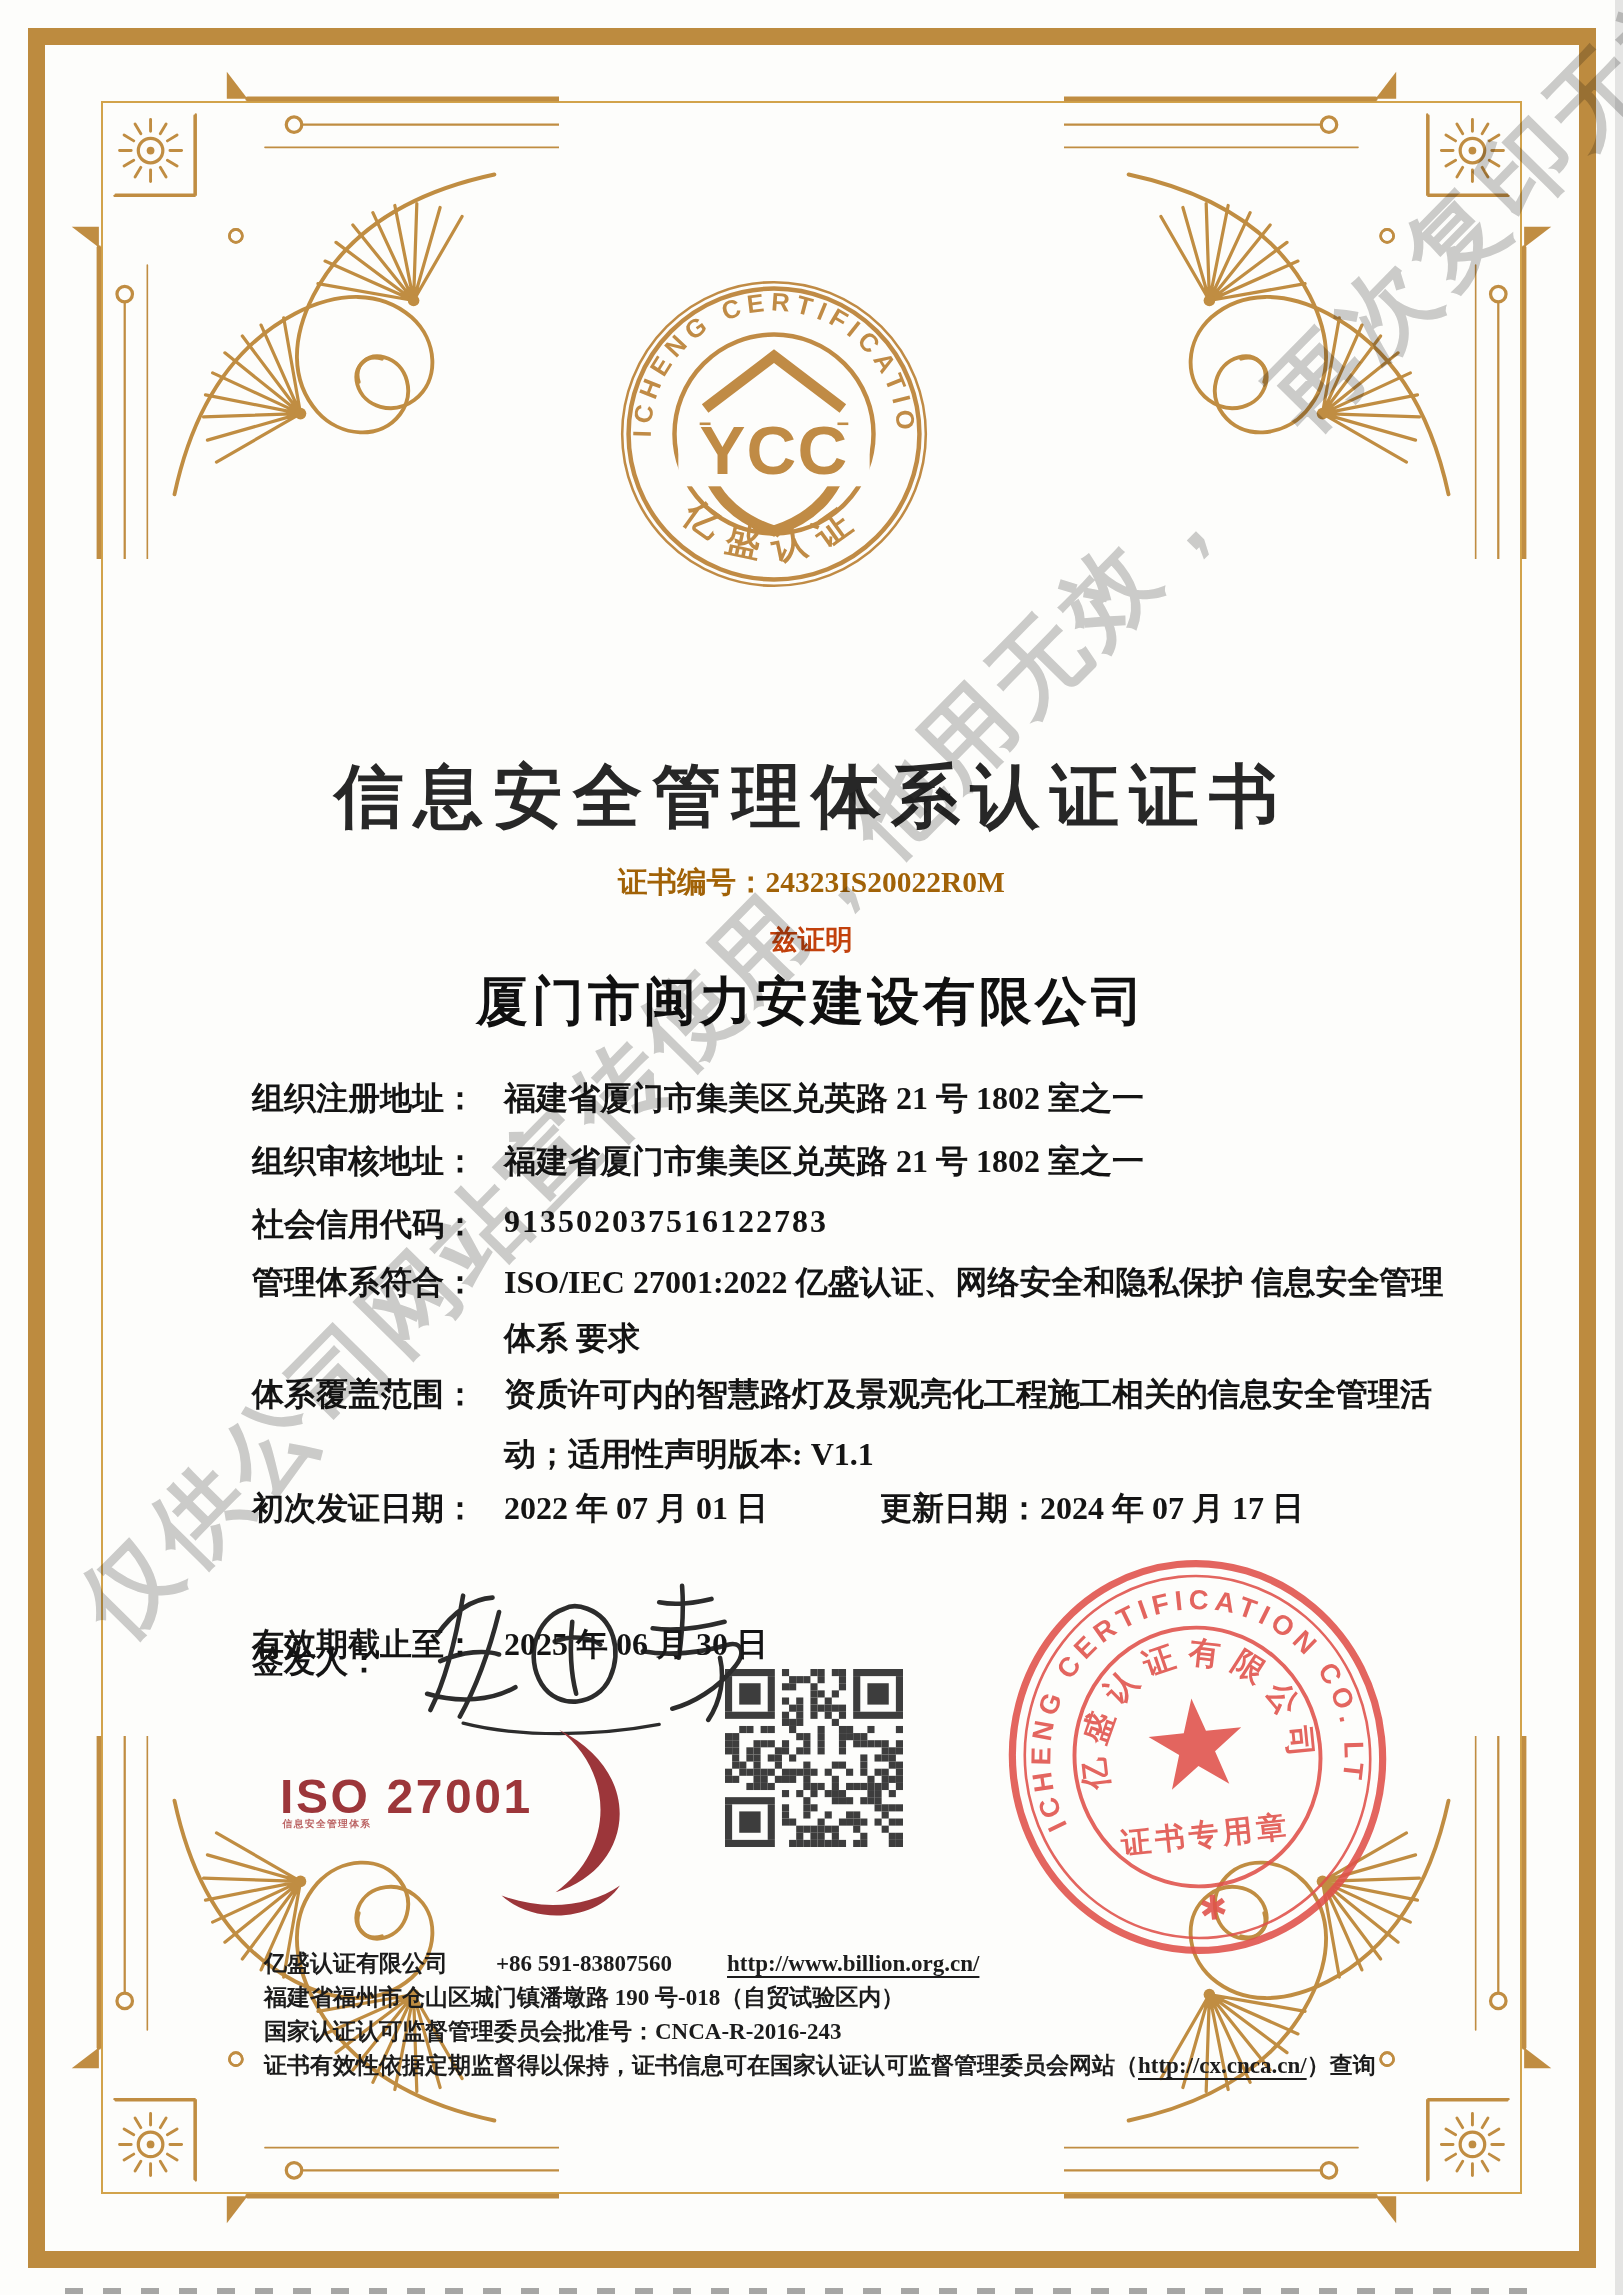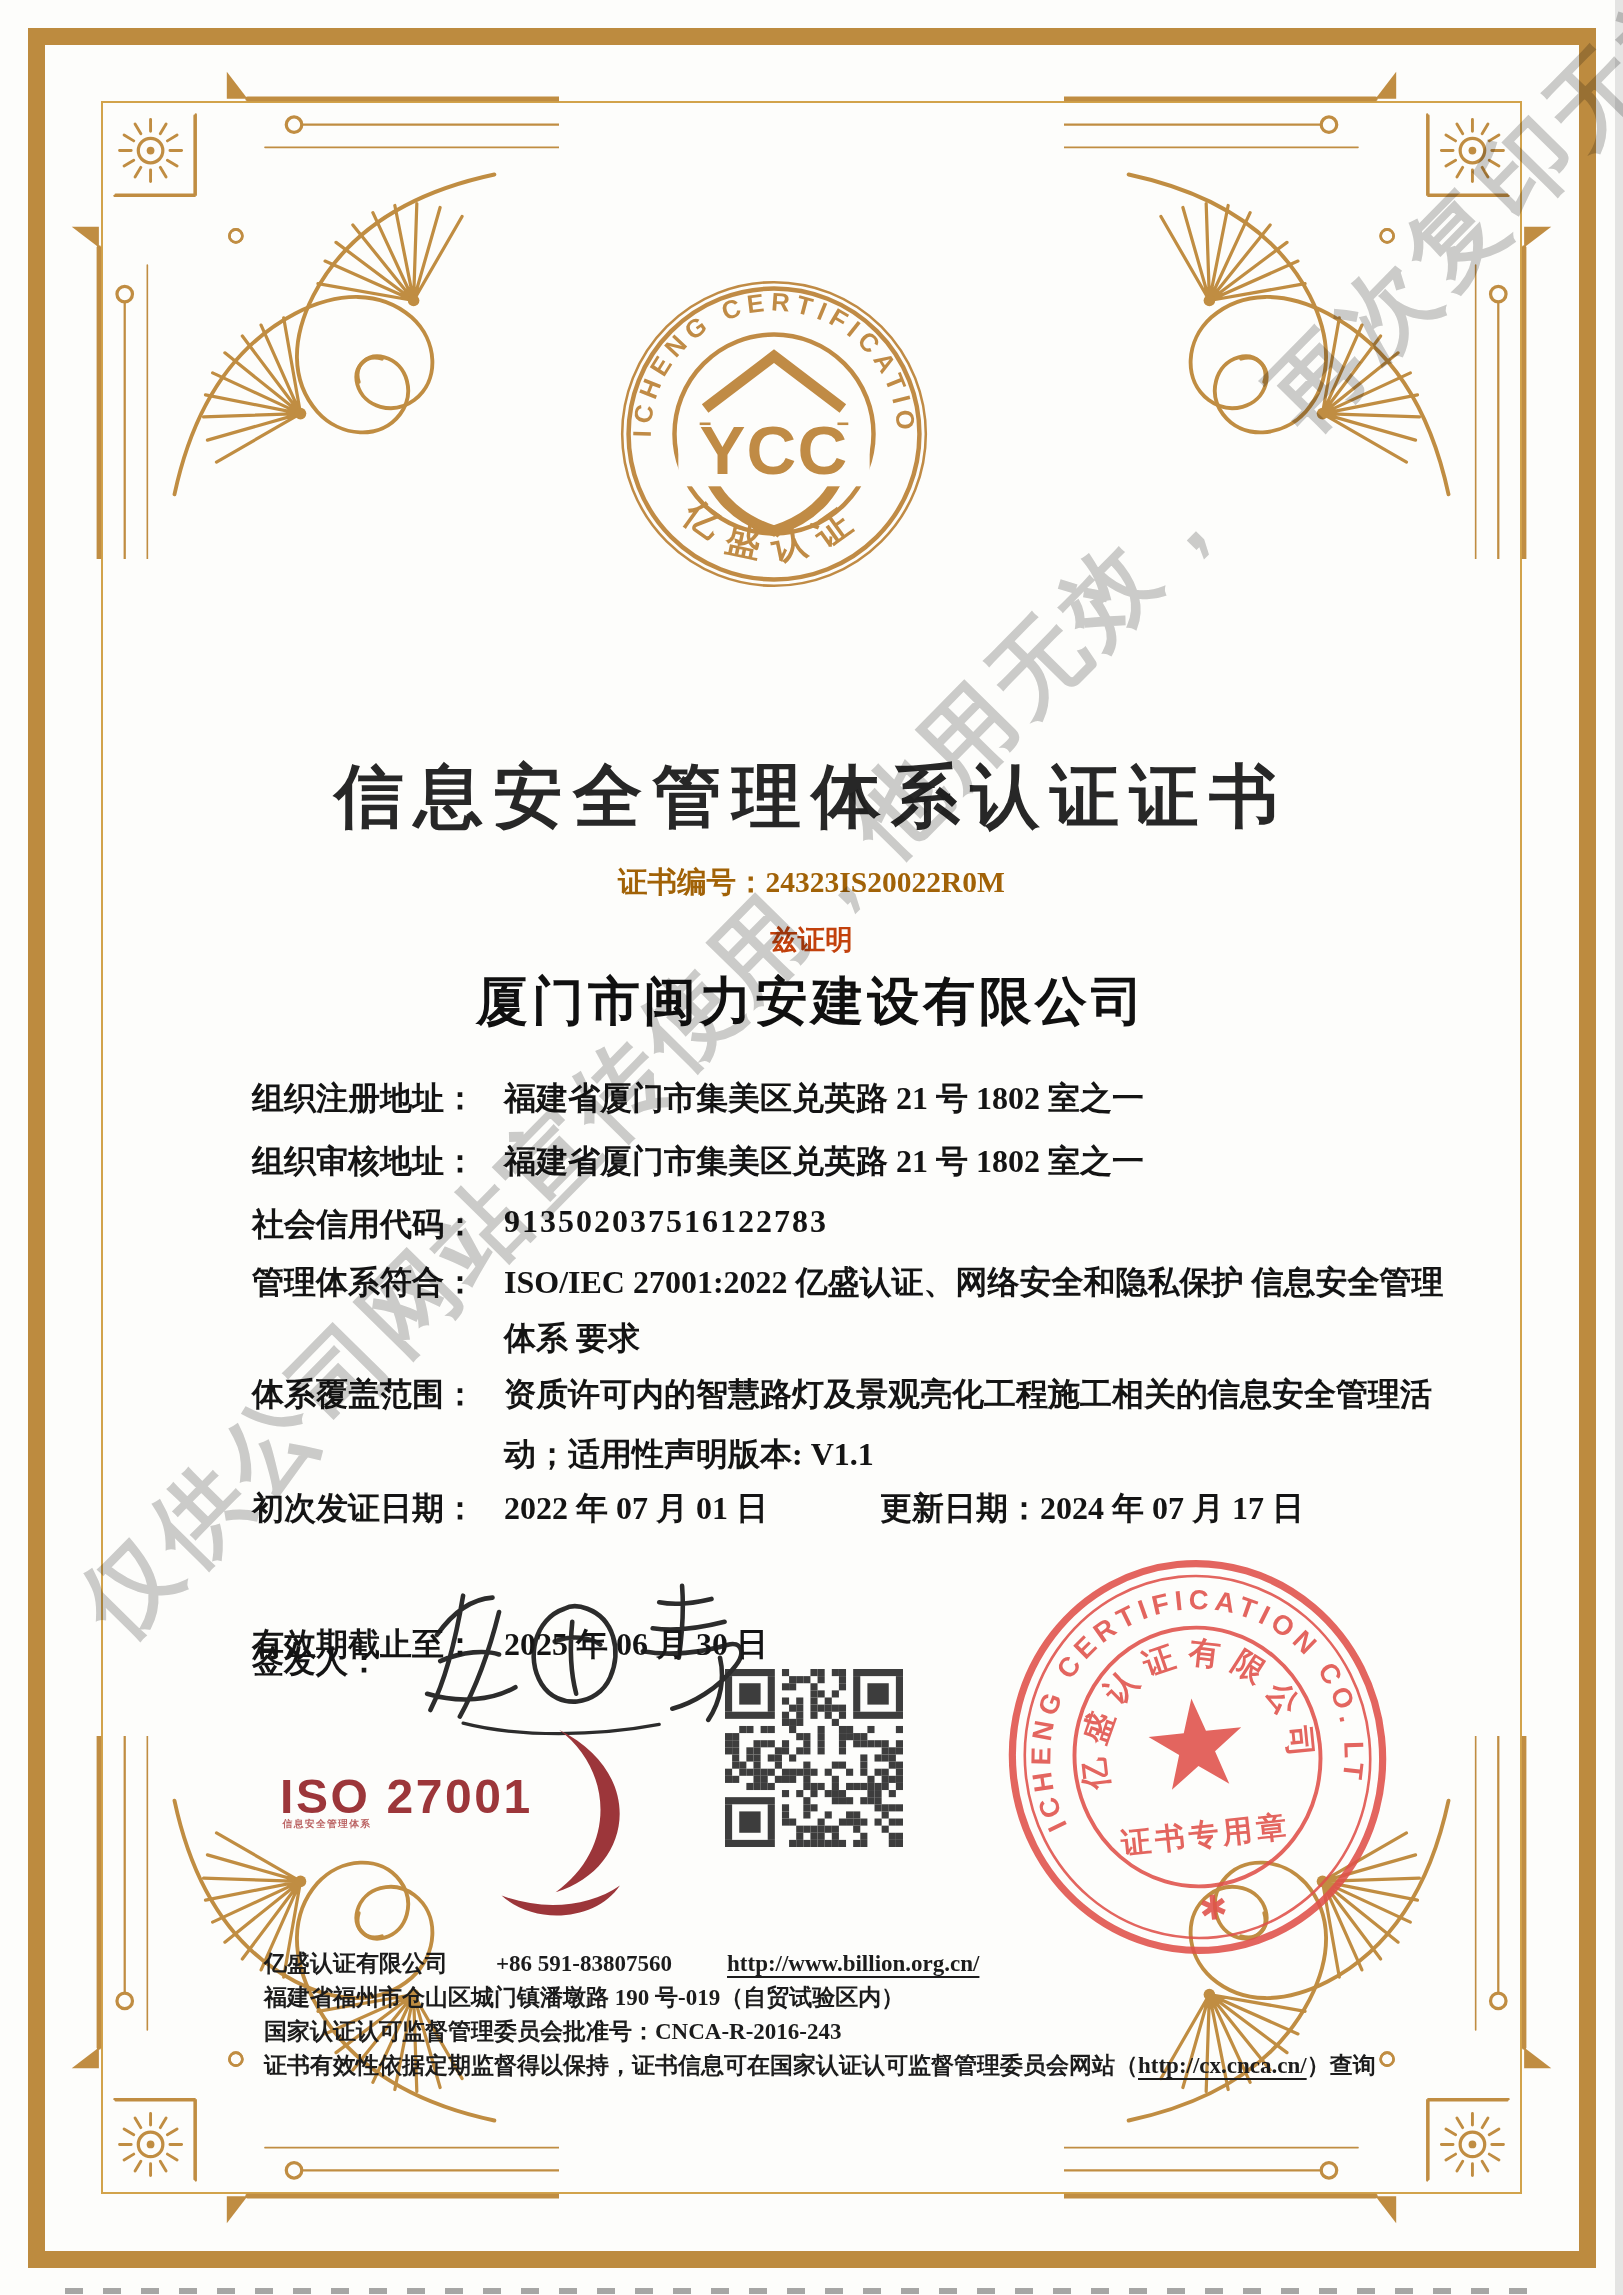--- a/index.html
+++ b/index.html
@@ -449,21 +449,21 @@
     <polygon transform="translate(0,-15)" fill="#e0514a" points="0,-75 17.1,-23.5 71.3,-23.2 27.6,9 44.1,60.7 0,29 -44.1,60.7 -27.6,9 -71.3,-23.2 -17.1,-23.5"></polygon>
     <text y="135" text-anchor="middle" font-weight="700" font-size="46" letter-spacing="6" fill="#e0514a">证书专用章</text>
     <text y="250" text-anchor="middle" font-size="52" fill="#e0514a">✱</text>
   </svg>
 
   <div class="footer">
     <div class="f-line">
       <span>亿盛认证有限公司</span><span class="f-gap1"></span><span>+86 591-83807560</span><span class="f-gap2"></span><span class="f-url">http://www.billion.org.cn/</span>
     </div>
     <div class="f-line">
-      <span>福建省福州市仓山区城门镇潘墩路 190 号-019（自贸试验区内）</span>
+      <span>福建省福州市仓山区城门镇潘墩路 190 号-018（自贸试验区内）</span>
     </div>
     <div class="f-line">
       <span>国家认证认可监督管理委员会批准号：CNCA-R-2016-243</span>
     </div>
     <div class="f-line">
       <span>证书有效性依据定期监督得以保持，证书信息可在国家认证认可监督管理委员会网站（</span><span class="f-url">http://cx.cnca.cn/</span><span>）查询</span>
     </div>
   </div>
 
   <div class="watermark">仅供公司网站宣传使用，他用无效，　再次复印无效</div>

